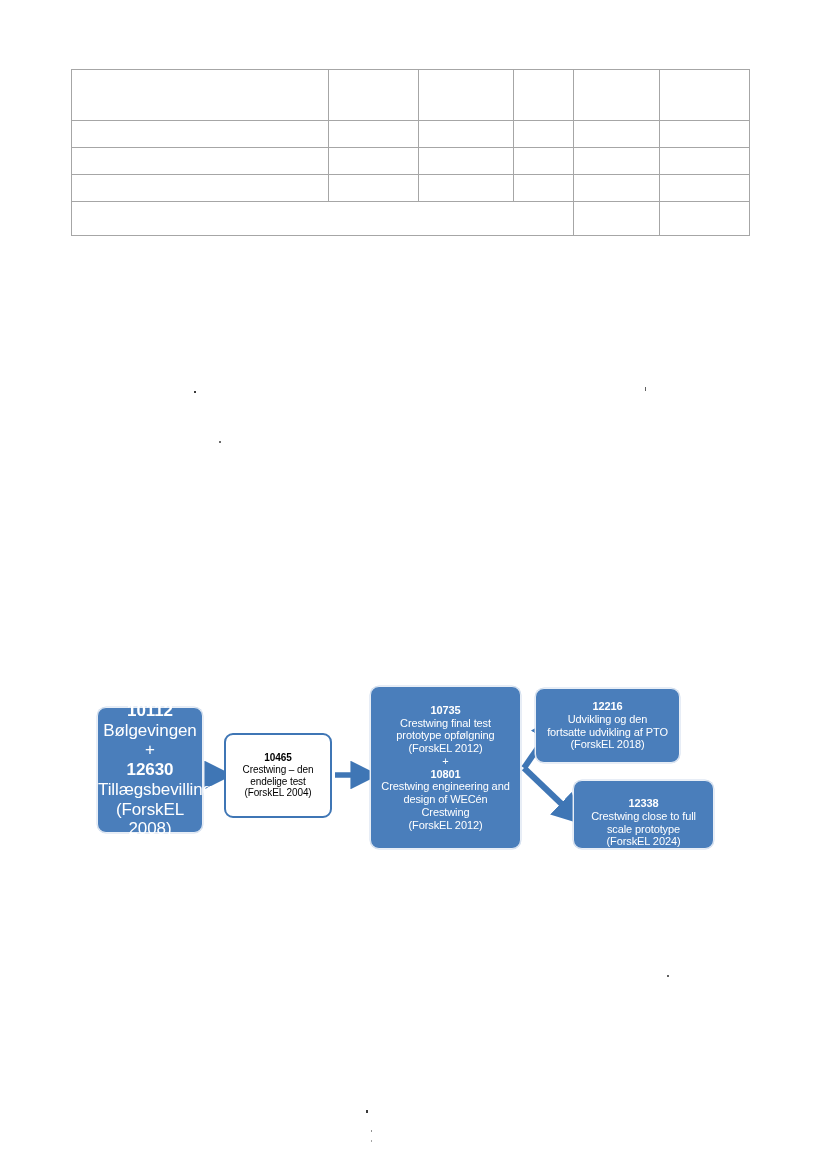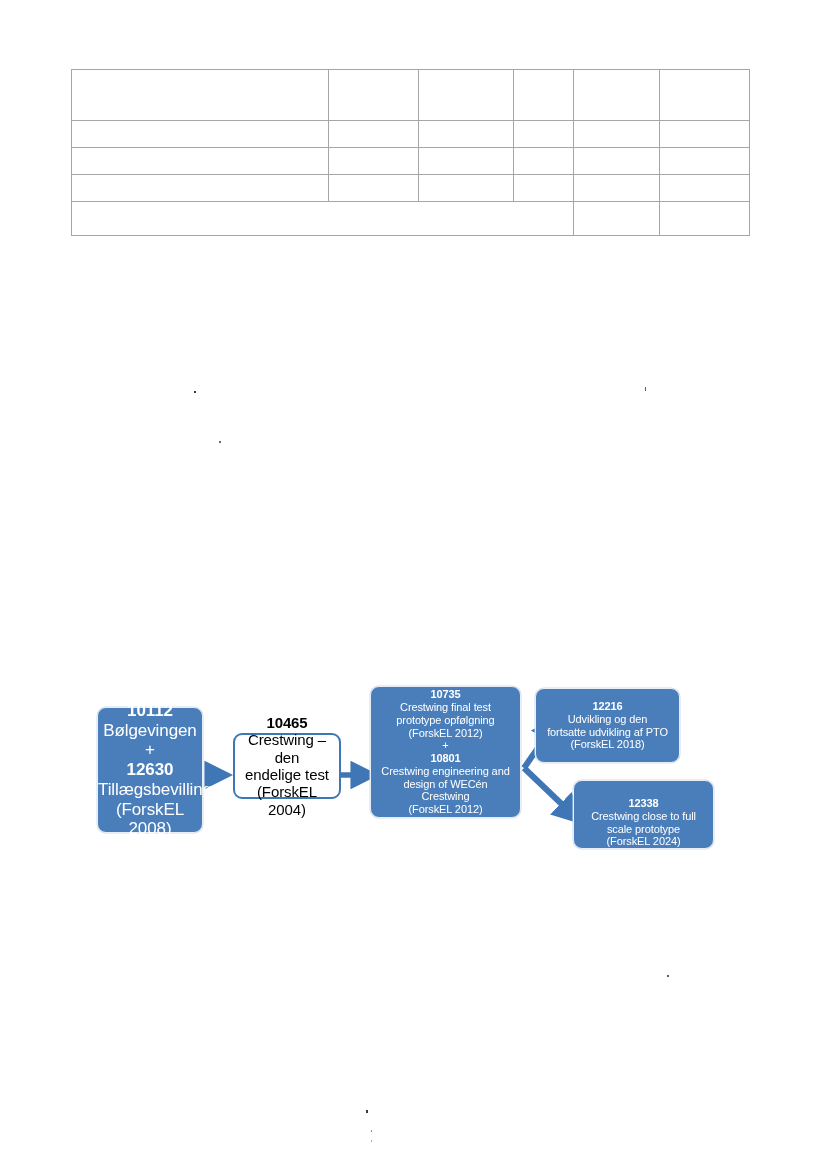--- a/index.html
+++ b/index.html
@@ -62,22 +62,22 @@
     box-shadow: 0 0 0 0.5px #cfdced;
   }
   .node-outline {
     background: #ffffff;
     border: 2.5px solid #3f76b5;
     color: #000000;
   }
   .node b { font-weight: bold; }
 
   .n1 { left: 97px;  top: 707px; width: 106px; height: 126px; font-size: 17px; }
-  .n2 { left: 233px; top: 733px; width: 108px; height: 66px;  font-size: 15px; }
-  .n3 { left: 370px; top: 686px; width: 151px; height: 132px; font-size: 11px; }
+  .n2 { left: 224px; top: 733px; width: 108px; height: 85px;  font-size: 10px; }
+  .n3 { left: 370px; top: 686px; width: 151px; height: 163px; font-size: 11px; }
   .n4 { left: 535px; top: 688px; width: 145px; height: 75px;  font-size: 11px; }
   .n5 { left: 573px; top: 780px; width: 141px; height: 69px;  font-size: 11px; align-items: flex-end; }
 
   .arrow-svg {
     position: absolute;
     left: 0; top: 0;
     width: 826px; height: 1169px;
     pointer-events: none;
   }
 

